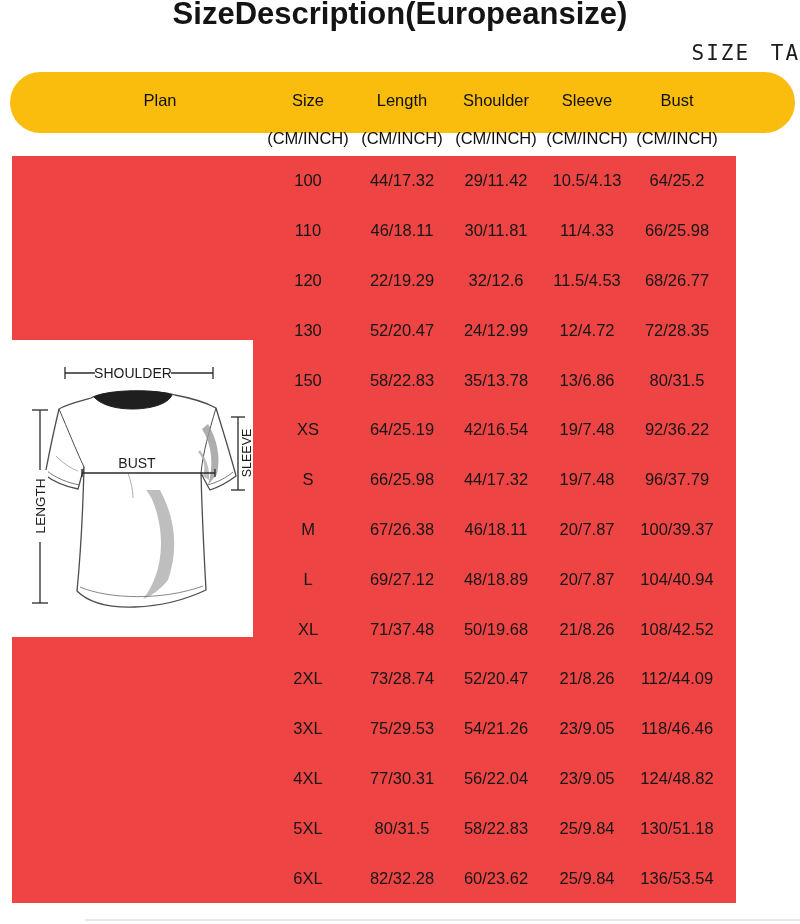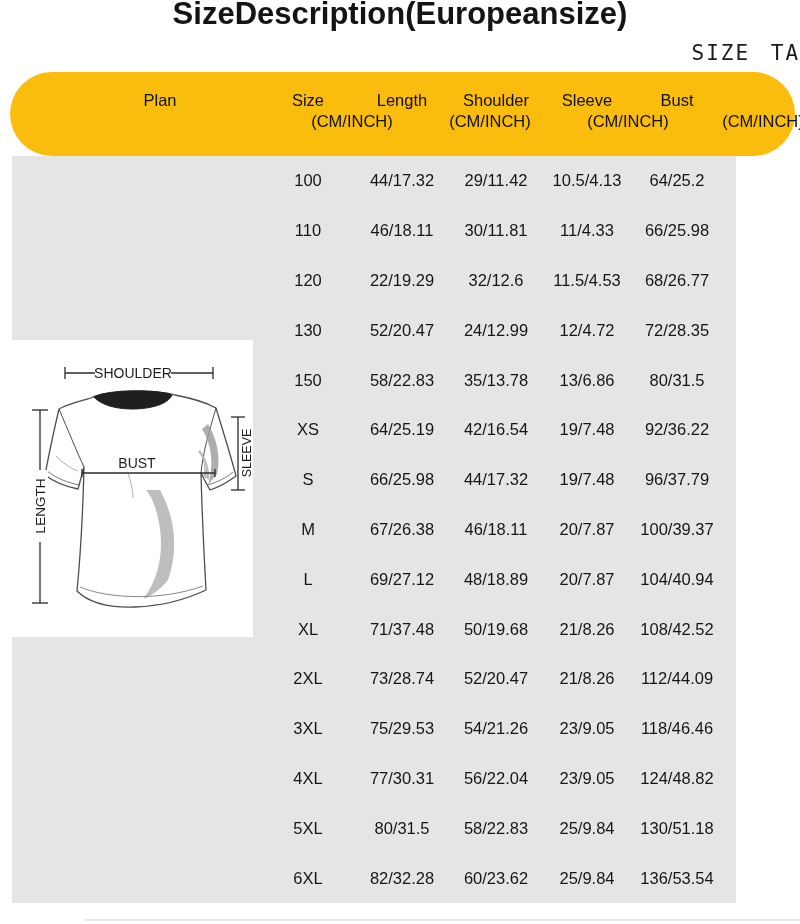--- a/index.html
+++ b/index.html
@@ -20,30 +20,30 @@
   .subtitle{
     position:absolute;top:41px;left:0;width:800px;
     text-align:right;
     font-family:"DejaVu Sans Mono", monospace;
     font-size:21px;letter-spacing:2px;word-spacing:6px;
     color:#1c1c1c;
     padding-left:44px;
   }
   .pill{
     position:absolute;left:10px;top:72px;
-    width:785px;height:84px;
+    width:785px;height:61px;
     border-radius:42px;
   }
   .hgrid{
     position:absolute;left:2px;width:724px;
     display:grid;
     grid-template-columns:248px 96px 92px 96px 86px 94px 12px;
   }
   .hgrid.r1{top:19px;}
-  .hgrid.r2{top:40px;gap:44px;}
+  .hgrid.r2{top:57px;}
   .hgrid .cell{
     text-align:center;font-size:16.5px;color:#101010;
   }
   .hgrid .plan{padding-left:48px;}
   .tbody{
     position:absolute;left:12px;top:156px;
     width:724px;height:747px;
     display:flex;flex-direction:column;
   }
   .brow{
@@ -86,21 +86,21 @@
   <div class="hgrid r2">
     <div class="cell plan"></div>
     <div class="cell">(CM/INCH)</div>
     <div class="cell">(CM/INCH)</div>
     <div class="cell">(CM/INCH)</div>
     <div class="cell">(CM/INCH)</div>
     <div class="cell">(CM/INCH)</div>
   </div>
 </div>
 
-<div class="tbody" style="background: #e5e5e5; justify-content: center;">
+<div class="tbody" style="background: #ef4444; justify-content: center;">
   <div class="brow">
     <div class="cell"></div>
     <div class="cell">100</div>
     <div class="cell">44/17.32</div>
     <div class="cell">29/11.42</div>
     <div class="cell">10.5/4.13</div>
     <div class="cell">64/25.2</div>
   </div>
 
   <div class="brow">

